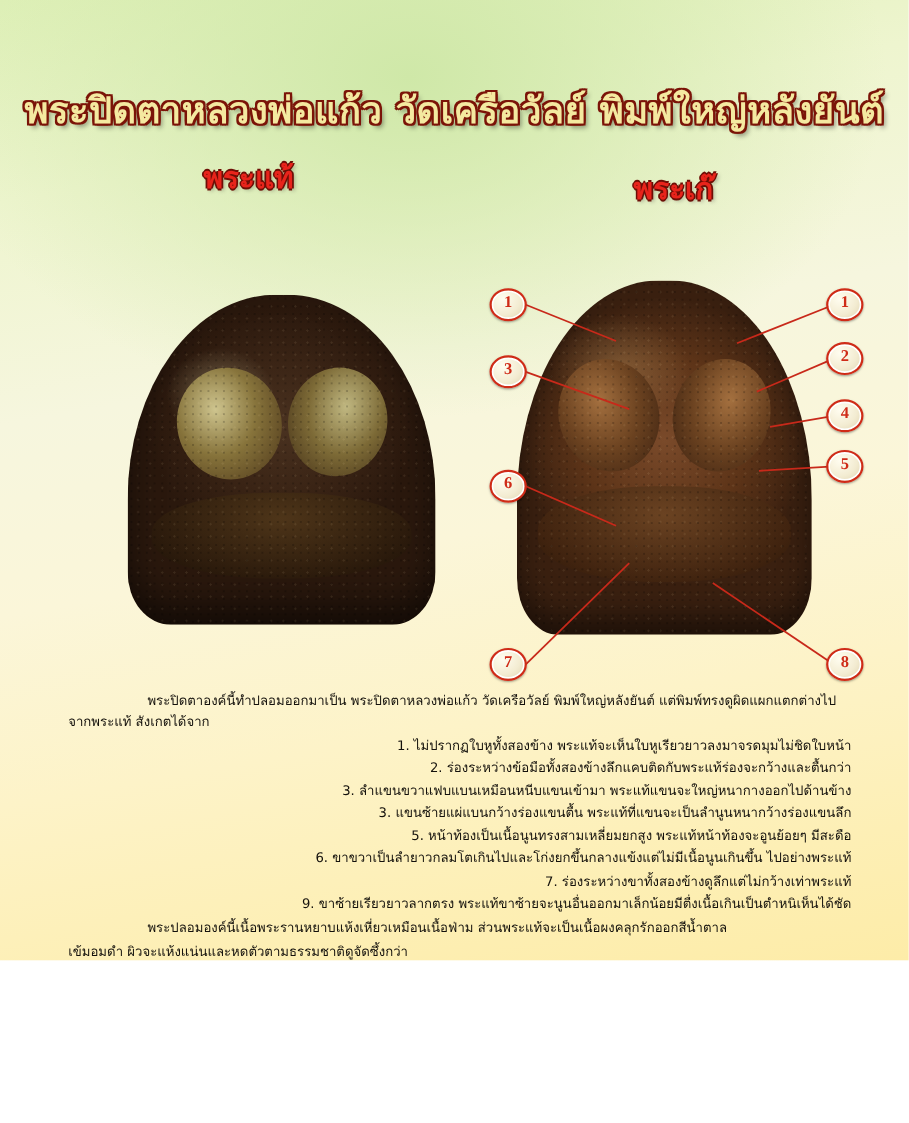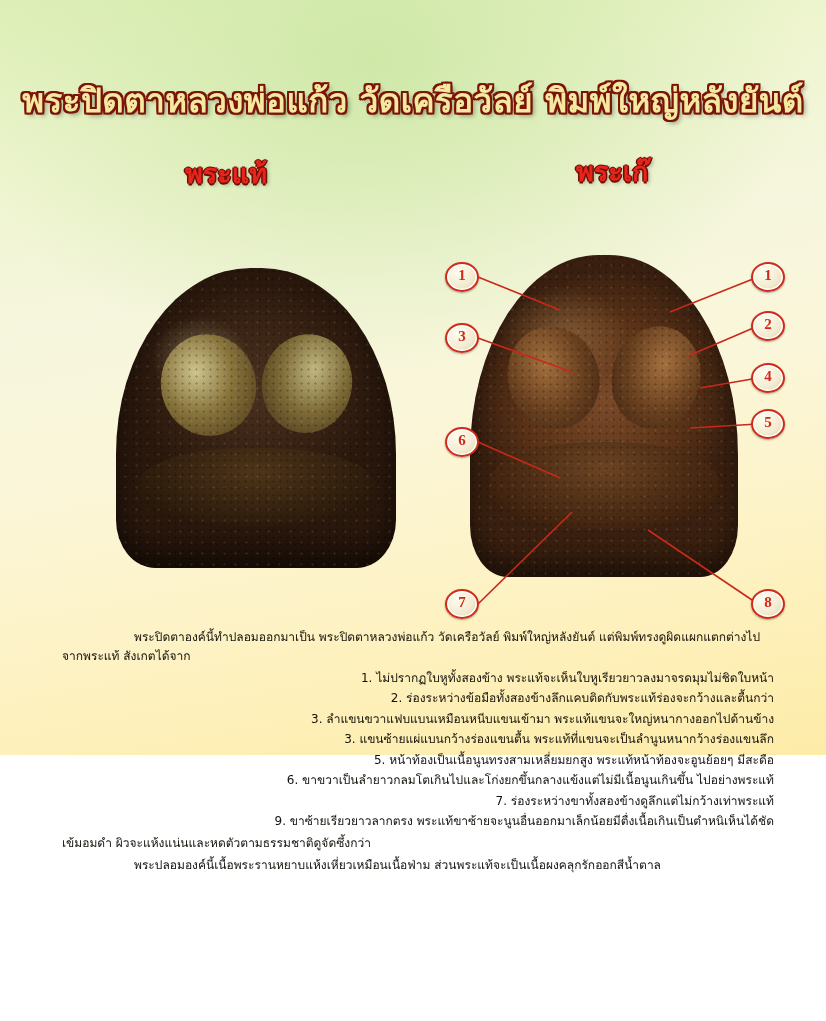--- a/index.html
+++ b/index.html
@@ -9,21 +9,21 @@
   body {
     width: 826px;
     height: 1021px;
     font-family: "DejaVu Sans", sans-serif;
     background: #ffffff;
     overflow: hidden;
   }
   .page {
     position: relative;
     width: 826px;
-    height: 755px;
+    height: 873px;
     background:
       radial-gradient(ellipse 700px 500px at 45% 8%, #cfe8a8 0%, rgba(207,232,168,0) 62%),
       linear-gradient(170deg, #dff0b8 0%, #eef5cf 18%, #f6f6de 38%, #fbf6d9 55%, #fdf3c8 72%, #fdefb5 88%, #fdeca8 100%);
   }
   
   .title-block {
     position: absolute;
     top: 82px;
     left: 0;
     width: 826px;
@@ -52,21 +52,21 @@
   .sub-label {
     position: absolute;
     font-size: 27px;
     font-weight: bold;
     color: #e8241b;
     text-shadow:
       1.5px 0 0 #6d0f06, -1.5px 0 0 #6d0f06, 0 1.5px 0 #6d0f06, 0 -1.5px 0 #6d0f06,
       2px 2px 4px rgba(0,0,0,0.35);
     white-space: nowrap;
   }
-  .sub-label.left  { left: 185px; top: 12px; }
+  .sub-label.left  { left: 185px; top: 0; }
   .sub-label.right { left: 548px; top: 10px; margin-left: 28px; }
 
   
   .amulet {
     position: absolute;
     overflow: hidden;
   }
   .amulet-left {
     left: 116px;
     top: 268px;
@@ -269,18 +269,18 @@
       <li>1. ไม่ปรากฏใบหูทั้งสองข้าง พระแท้จะเห็นใบหูเรียวยาวลงมาจรดมุมไม่ชิดใบหน้า</li>
       <li>2. ร่องระหว่างข้อมือทั้งสองข้างลึกแคบติดกับพระแท้ร่องจะกว้างและตื้นกว่า</li>
       <li>3. ลำแขนขวาแฟบแบนเหมือนหนีบแขนเข้ามา พระแท้แขนจะใหญ่หนากางออกไปด้านข้าง</li>
       <li>3. แขนซ้ายแผ่แบนกว้างร่องแขนตื้น พระแท้ที่แขนจะเป็นลำนูนหนากว้างร่องแขนลึก</li>
       <li>5. หน้าท้องเป็นเนื้อนูนทรงสามเหลี่ยมยกสูง พระแท้หน้าท้องจะอูนย้อยๆ มีสะดือ</li>
       <li>6. ขาขวาเป็นลำยาวกลมโตเกินไปและโก่งยกขึ้นกลางแข้งแต่ไม่มีเนื้อนูนเกินขึ้น ไปอย่างพระแท้</li>
       <li>7. ร่องระหว่างขาทั้งสองข้างดูลึกแต่ไม่กว้างเท่าพระแท้</li>
       <li>9. ขาซ้ายเรียวยาวลากตรง พระแท้ขาซ้ายจะนูนอื่นออกมาเล็กน้อยมีตื่งเนื้อเกินเป็นตำหนิเห็นได้ชัด</li>
     </ul>
     <div class="closing">
+      <p class="para indent-line" style="text-indent:72px;">พระปลอมองค์นี้เนื้อพระรานหยาบแห้งเหี่ยวเหมือนเนื้อฟ่าม ส่วนพระแท้จะเป็นเนื้อผงคลุกรักออกสีน้ำตาล</p>
       <p class="para">เข้มอมดำ ผิวจะแห้งแน่นและหดตัวตามธรรมชาติดูจัดซึ้งกว่า</p>
-      <p class="para indent-line" style="text-indent:72px;">พระปลอมองค์นี้เนื้อพระรานหยาบแห้งเหี่ยวเหมือนเนื้อฟ่าม ส่วนพระแท้จะเป็นเนื้อผงคลุกรักออกสีน้ำตาล</p>
     </div>
   </div>
 
 </div>
 
 </body></html>

